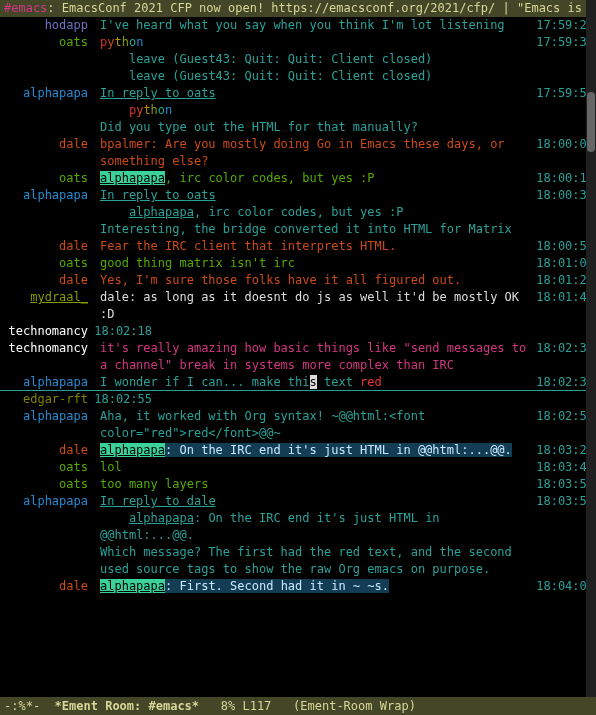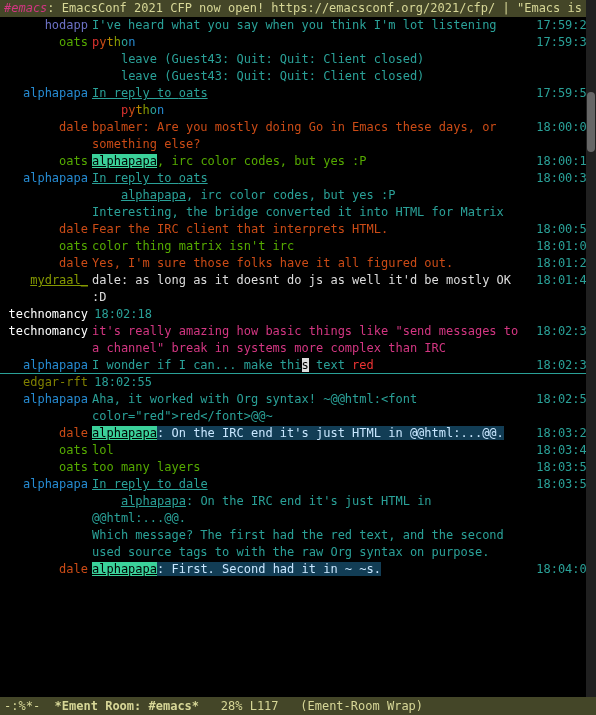--- a/index.html
+++ b/index.html
@@ -9,41 +9,41 @@
     height: 715px;
     background: #000;
     font-family: "DejaVu Sans Mono", "Menlo", "Consolas", monospace;
     font-size: 12px;
     line-height: 17px;
     color: #ddd;
     overflow: hidden;
     position: relative;
   }
   .col-name { width: 88px; text-align: right; padding-right: 4px; flex: 0 0 88px; }
-  .col-msg  { flex: 1 1 auto; padding-right: 4px; overflow: hidden; }
+  .col-msg  { flex: 1 1 auto; padding-right: 4px; overflow: hidden; margin-left: 8px; }
   .col-time { width: 60px; text-align: right; flex: 0 0 60px; color: #2aa198; padding-right: 2px; }
 
   .header {
     background: #444628;
     color: #d7d797;
     padding: 0 4px;
     white-space: nowrap;
     overflow: hidden;
     height: 17px;
   }
 
   .row { display: flex; flex-direction: row; align-items: flex-start; }
 
   .name { white-space: nowrap; }
 
   .hl-green   { background: #3bd19a; color: #000; text-decoration: underline; }
   .hl-dark    { background: #123d55; color: #c9e7ff; }
   .link       { color: #2aa198; text-decoration: underline; }
   .red        { color: #e33; }
-  .magenta    { color: #d33682; font-style: italic; }
+  .magenta    { color: #d33682; }
   .brown      { color: #a57100; }
 
   .pyrainbow span:nth-child(1){color:#dc322f}
   .pyrainbow span:nth-child(2){color:#cb4b16}
   .pyrainbow span:nth-child(3){color:#b58900}
   .pyrainbow span:nth-child(4){color:#859900}
   .pyrainbow span:nth-child(5){color:#2aa198}
   .pyrainbow span:nth-child(6){color:#268bd2}
 
   .cursor {
@@ -148,20 +148,27 @@
       <div class="col-time">17:59:58</div>
     </div>
     <div class="row">
       <div class="col-name name "></div>
       <div class="col-msg wrap">
         <div><span class=""></span></div>
       </div>
       <div class="col-time"></div>
     </div>
     <div class="row">
+      <div class="col-name name "></div>
+      <div class="col-msg wrap">
+        <div><span class="msg-cyan">Did you type out the HTML for that manually?</span></div>
+      </div>
+      <div class="col-time"></div>
+    </div>
+    <div class="row">
       <div class="col-name name nk-dale">dale</div>
       <div class="col-msg wrap">
         <div><span class="msg-orange wrap">bpalmer: Are you mostly doing Go in Emacs these days, or something else?</span></div>
       </div>
       <div class="col-time">18:00:09</div>
     </div>
     <div class="row">
       <div class="col-name name nk-oats">oats</div>
       <div class="col-msg wrap">
         <div><span class="hl-green">alphapapa</span><span class="msg-green">, irc color codes, but yes :P</span></div>
@@ -193,21 +200,21 @@
     <div class="row">
       <div class="col-name name nk-dale">dale</div>
       <div class="col-msg wrap">
         <div><span class="msg-orange">Fear the IRC client that interprets HTML.</span></div>
       </div>
       <div class="col-time">18:00:50</div>
     </div>
     <div class="row">
       <div class="col-name name nk-oats">oats</div>
       <div class="col-msg wrap">
-        <div><span class="msg-green">color thing matrix isn't irc</span></div>
+        <div><span class="msg-green">good thing matrix isn't irc</span></div>
       </div>
       <div class="col-time">18:01:05</div>
     </div>
     <div class="row">
       <div class="col-name name nk-dale">dale</div>
       <div class="col-msg wrap">
         <div><span class="msg-orange">Yes, I'm sure those folks have it all figured out.</span></div>
       </div>
       <div class="col-time">18:01:21</div>
     </div>
@@ -280,38 +287,38 @@
     <div class="row">
       <div class="col-name name "></div>
       <div class="col-msg wrap">
         <div><span class=""></span></div>
       </div>
       <div class="col-time"></div>
     </div>
     <div class="row">
       <div class="col-name name "></div>
       <div class="col-msg wrap">
-        <div><span class="msg-cyan wrap">Which message? The first had the red text, and the second used source tags to with the raw Org syntax on purpose.</span></div>
+        <div><span class="msg-cyan wrap">Which message? The first had the red text, and the second used source tags to show the raw Org emacs on purpose.</span></div>
       </div>
       <div class="col-time"></div>
     </div>
     <div class="row">
       <div class="col-name name nk-dale">dale</div>
       <div class="col-msg wrap">
         <div><span class="hl-green">alphapapa</span><span class="hl-dark">: First. Second had it in ~ ~s.</span></div>
       </div>
       <div class="col-time">18:04:08</div>
     </div>
   </div>
 
 <div class="modeline">
   <span>-:%*-</span>
   <span>&nbsp;&nbsp;</span>
   <b>*Ement Room: #emacs*</b>
   <span>&nbsp;&nbsp;&nbsp;</span>
-  <span>28% L117</span>
+  <span>8% L117</span>
   <span>&nbsp;&nbsp;&nbsp;</span>
   <span>(Ement-Room Wrap)</span>
 </div>
 
 <div class="scrollbar">
   <div class="thumb"></div>
 </div>
 
 </body></html>

